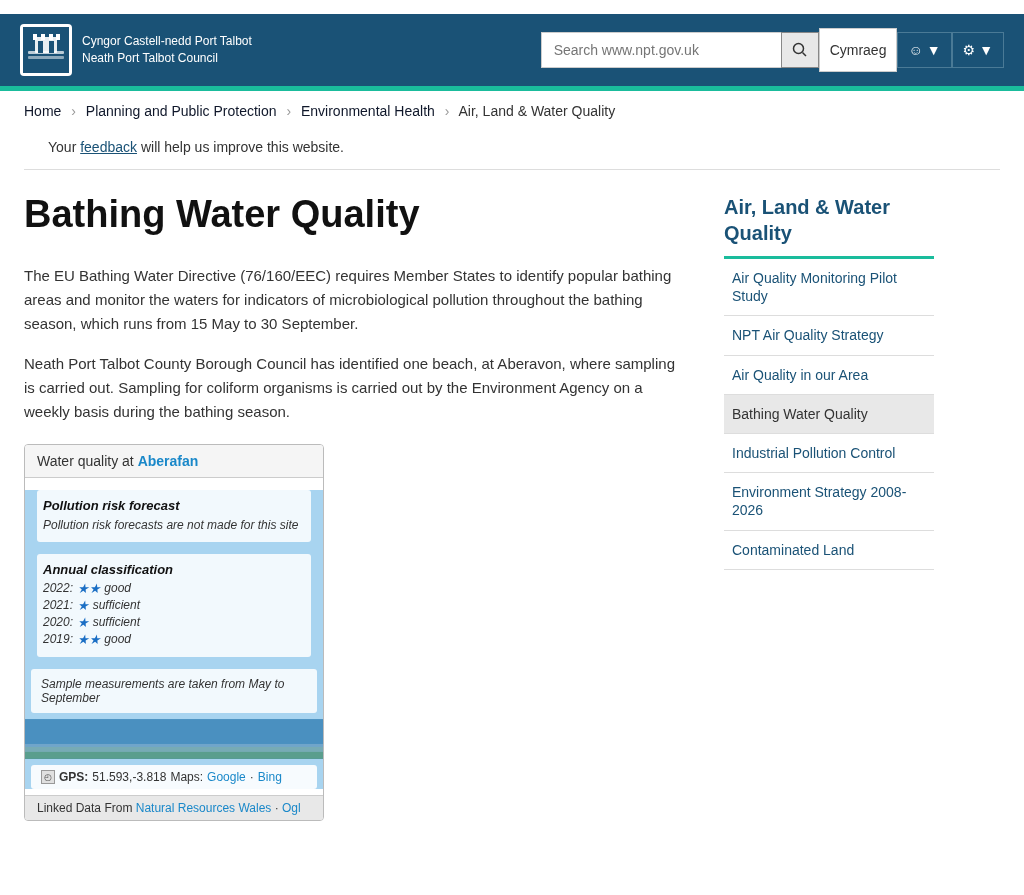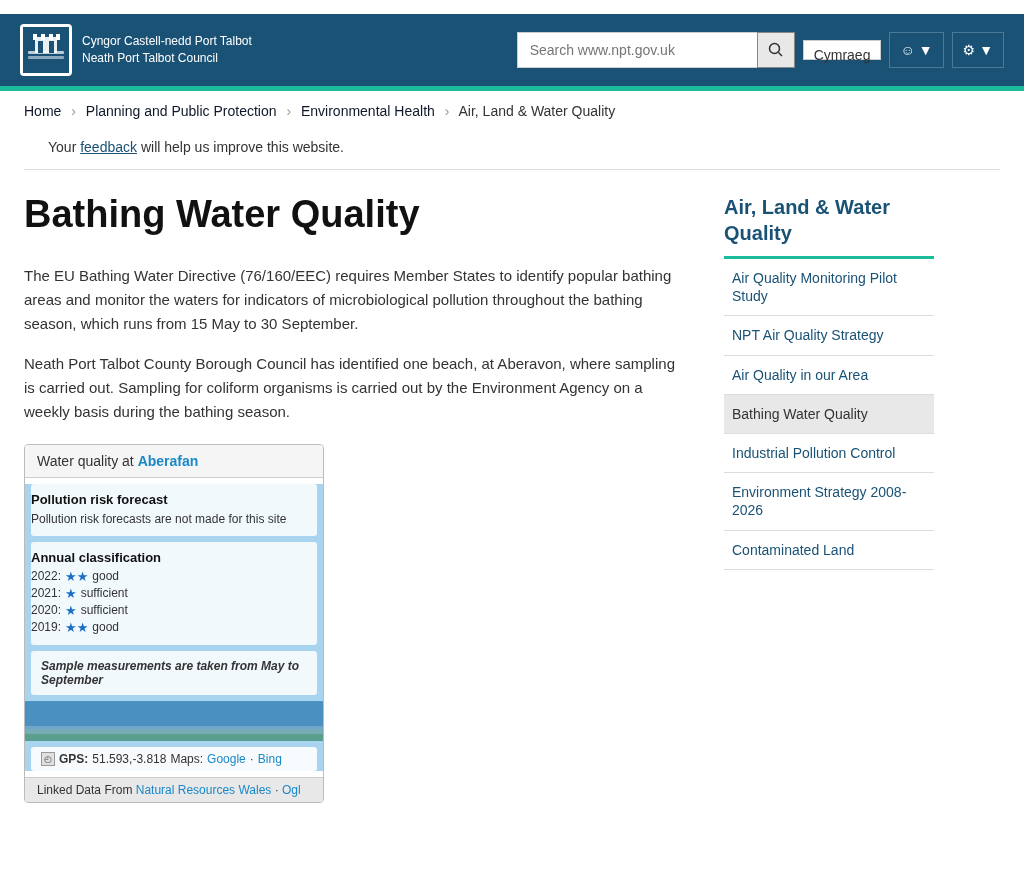--- a/index.html
+++ b/index.html
@@ -31,21 +31,20 @@
       overflow: hidden;
     }
     .logo-text {
       color: #fff;
       font-size: 12px;
       line-height: 1.4;
     }
     .header-right {
       display: flex;
       align-items: center;
-      gap: 8px;
     }
     .search-container {
       display: flex;
       align-items: center;
     }
     .search-input {
       padding: 7px 12px;
       font-size: 14px;
       border: 1px solid #ccc;
       border-right: none;
@@ -64,21 +63,21 @@
       display: flex;
       align-items: center;
       justify-content: center;
     }
     .lang-btn {
       background: #fff;
       border: 1px solid #ccc;
       padding: 6px 10px;
       font-size: 14px;
       cursor: pointer;
-      height: 20px;
+      height: 44px;
       color: #333;
     }
     .icon-btn {
       background: #1a5276;
       border: 1px solid #4a7a96;
       color: #fff;
       padding: 6px 10px;
       font-size: 14px;
       cursor: pointer;
       height: 36px;
@@ -172,23 +171,24 @@
       color: #1a88c9;
       text-decoration: none;
       font-weight: bold;
     }
     .widget-inner {
       background: #a8d4f0;
       padding: 0;
     }
     .widget-section {
       background: rgba(255,255,255,0.85);
-      margin: 6px;
+      margin: 12px;
       border-radius: 3px;
-      padding: 8px 0;
+      padding: 8px 6px;
+      font-style: italic;
     }
     .widget-section-title {
       font-weight: bold;
       font-size: 13px;
       margin-bottom: 4px;
       color: #111;
     }
     .widget-section p {
       font-size: 12px;
       color: #333;
@@ -217,21 +217,20 @@
     }
     .widget-bottom .sample-title {
       font-weight: bold;
       font-size: 13px;
       margin-bottom: 3px;
     }
     .widget-bottom .sample-italic {
       font-style: italic;
       font-size: 12px;
       color: #333;
-      font-weight: bold;
     }
     .widget-image-strip {
       height: 40px;
       background: linear-gradient(to bottom, #6baed6, #4292c6);
       position: relative;
       overflow: hidden;
       display: flex;
       align-items: flex-end;
     }
     .widget-gps-row {

